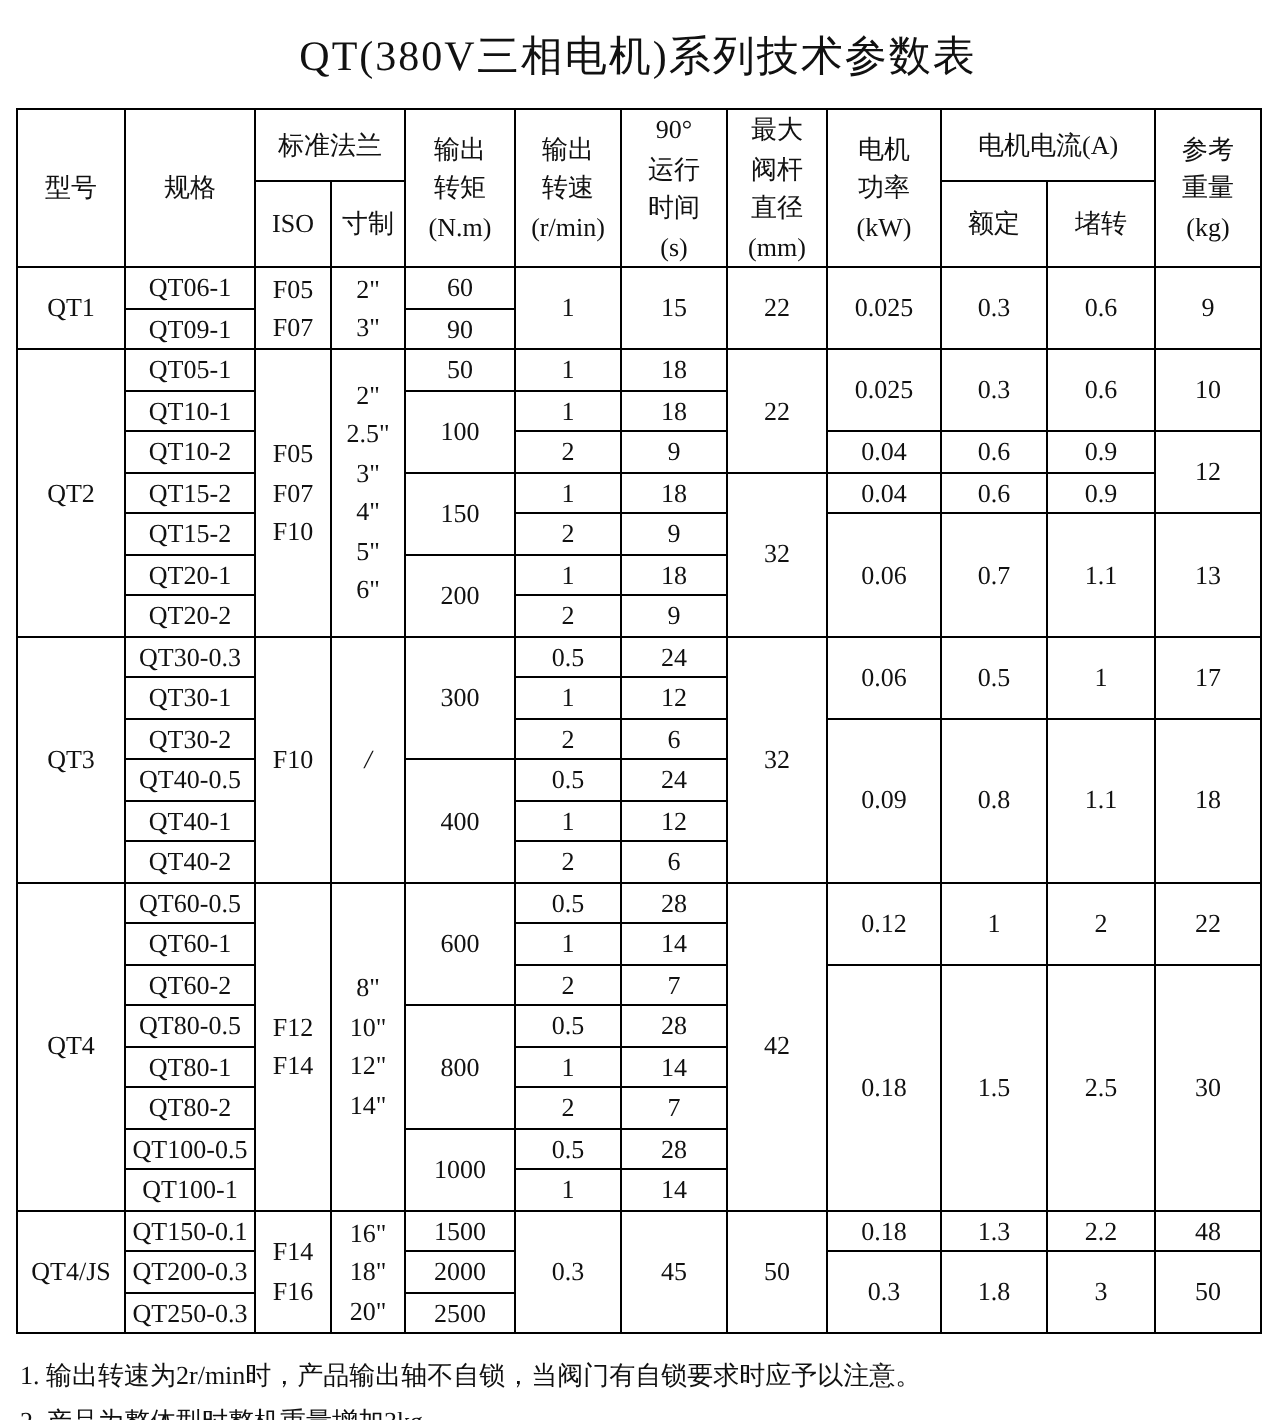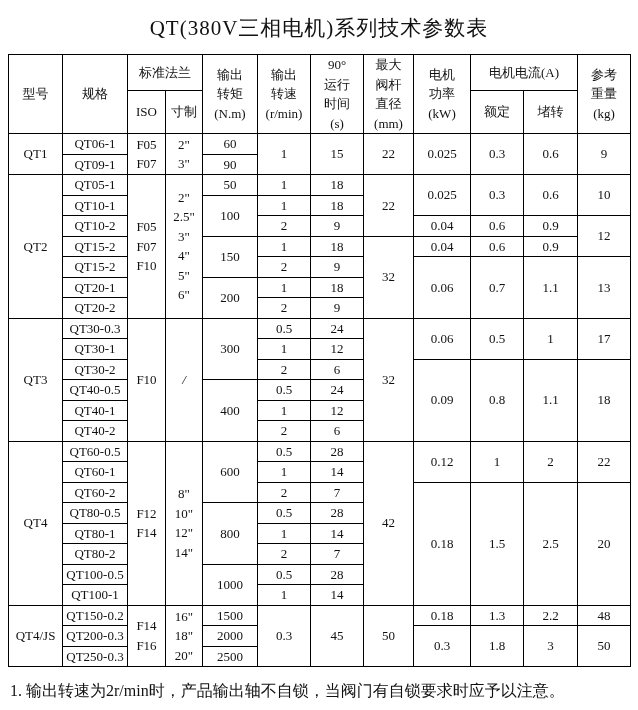--- a/index.html
+++ b/index.html
@@ -24,21 +24,21 @@
     overflow:hidden;
   }
   thead tr.h1{height:36px;}
   thead tr.h2{height:42px;margin-left:24px;}
   thead th{line-height:1.25;}
   tbody tr{height:19.85px;}
   td.specl{text-align:left;padding-left:4px;margin-top:40px;}
   td.slash{font-size:32px;font-style:italic;line-height:1;font-family:"Liberation Serif",serif;}
   .notes{margin:10px 0 0 10px;}
   .note{
-    font-size:16px;line-height:1.75;color:#111;
+    font-size:13px;line-height:1.75;color:#111;
     font-family:"Liberation Serif","DejaVu Serif",serif;
   }
 </style>
 </head>
 <body>
 
 <div class="page">
 
   <div class="title">QT(380V三相电机)系列技术参数表</div>
 
@@ -245,21 +245,21 @@
           <td>1</td>
           <td>14</td>
         </tr>
         <tr>
           <td class="specl">QT60-2</td>
           <td>2</td>
           <td>7</td>
           <td rowspan="6">0.18</td>
           <td rowspan="6">1.5</td>
           <td rowspan="6">2.5</td>
-          <td rowspan="6">20</td>
+          <td rowspan="6">30</td>
         </tr>
         <tr>
           <td class="specl">QT80-0.5</td>
           <td rowspan="3">800</td>
           <td>0.5</td>
           <td>28</td>
         </tr>
         <tr>
           <td class="specl">QT80-1</td>
           <td>1</td>
@@ -276,21 +276,21 @@
           <td>0.5</td>
           <td>28</td>
         </tr>
         <tr>
           <td class="specl">QT100-1</td>
           <td>1</td>
           <td>14</td>
         </tr>
         <tr>
           <td rowspan="3">QT4/JS</td>
-          <td class="specl">QT150-0.2</td>
+          <td class="specl">QT150-0.1</td>
           <td rowspan="3">F14
 F16</td>
           <td rowspan="3">16"
 18"
 20"</td>
           <td>1500</td>
           <td rowspan="3">0.3</td>
           <td rowspan="3">45</td>
           <td rowspan="3">50</td>
           <td>0.18</td>

